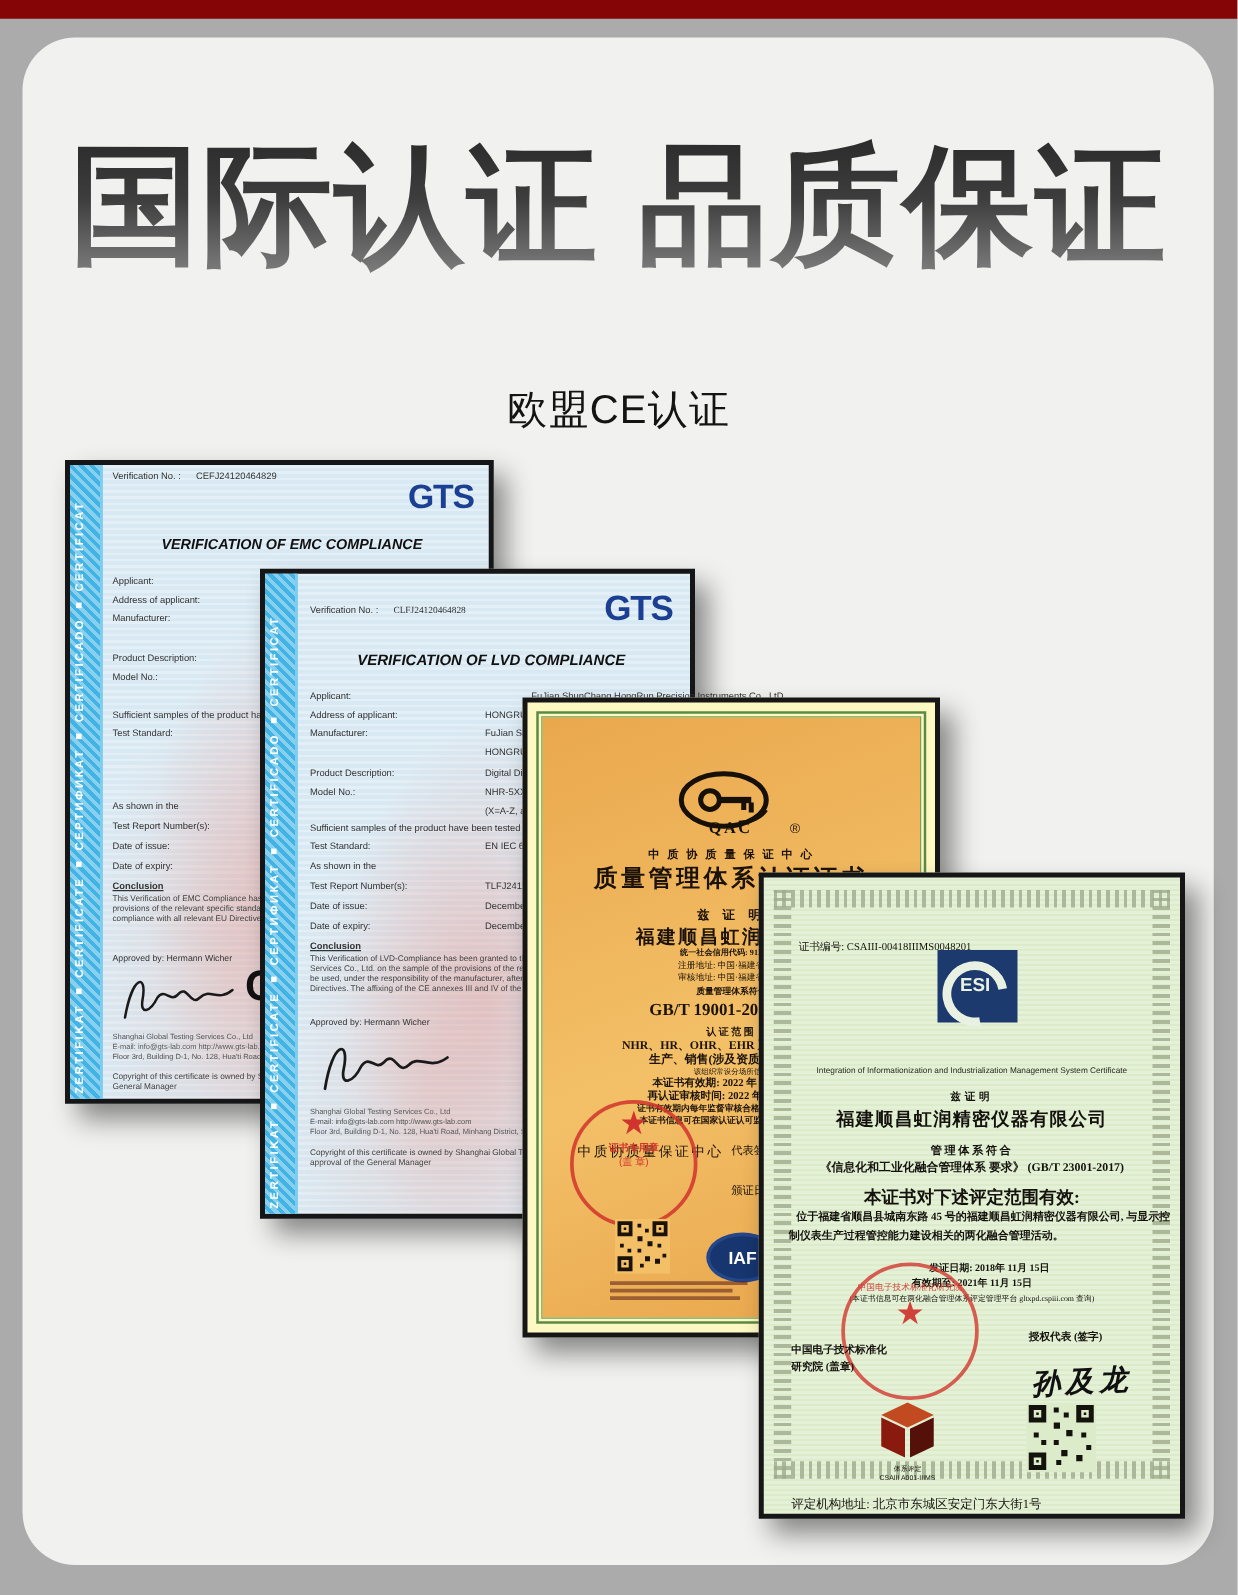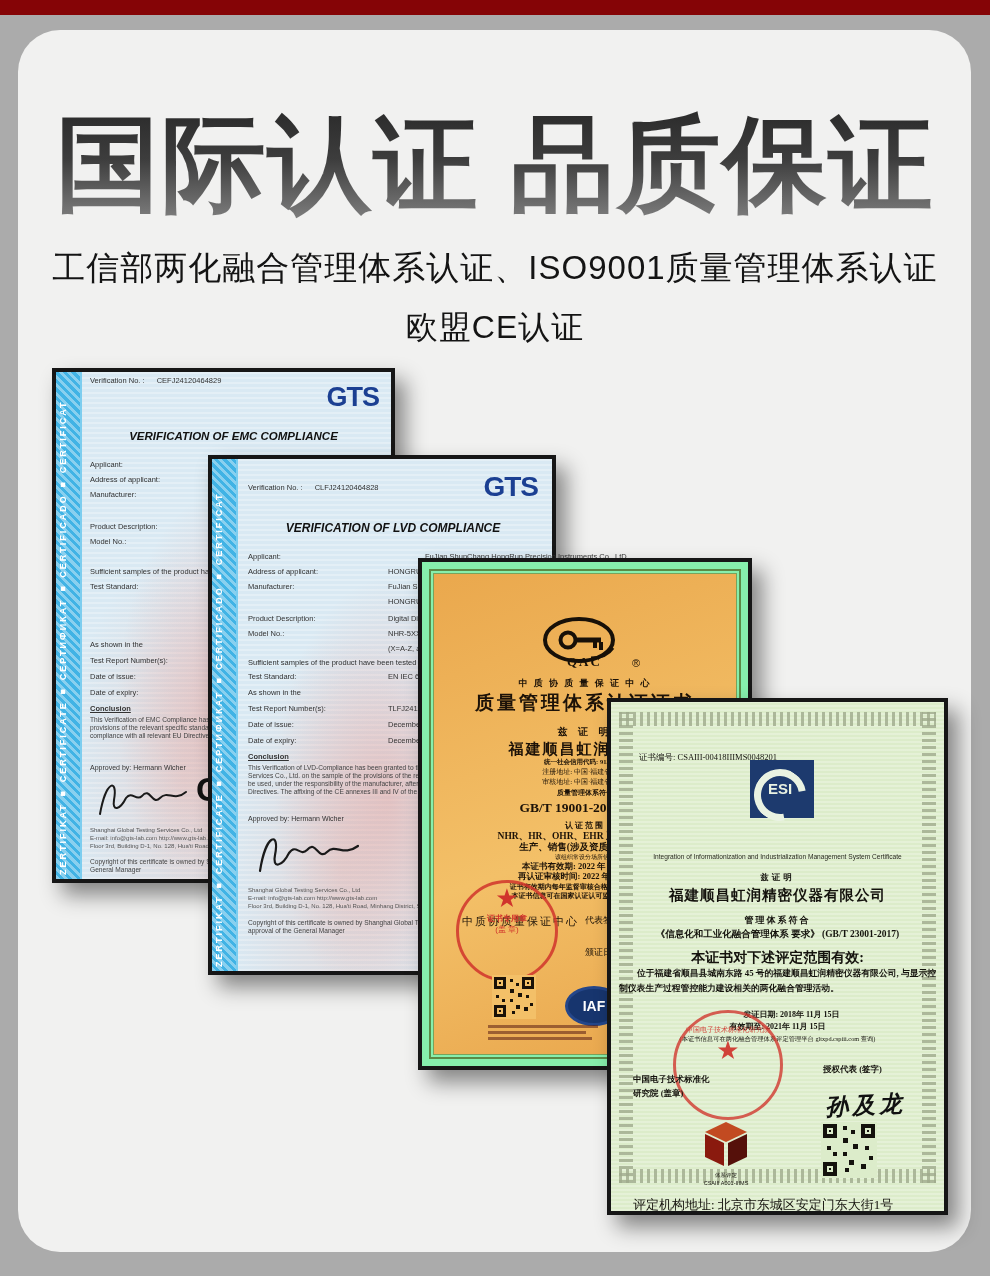--- a/index.html
+++ b/index.html
@@ -30,21 +30,21 @@
   .row{position:absolute;font-size:7.5px;color:#333;white-space:nowrap;}
   .row .fl{position:absolute;left:0;}
   .row .fv{position:absolute;}
   .smline{position:absolute;font-size:7.5px;color:#333;white-space:nowrap;}
   .concl{text-decoration:underline;font-weight:bold;}
   .para{position:absolute;font-size:6.6px;line-height:8px;color:#444;}
   .tiny{position:absolute;font-size:6px;line-height:7.5px;color:#555;white-space:nowrap;}
   .cemark{position:absolute;font-weight:bold;color:#111;font-family:"Liberation Sans",sans-serif;letter-spacing:6px;}
 
   
-  .qacwrap{background:#86efac;}
+  .qacwrap{background:#fef9c3;}
   .qacframe{position:absolute;inset:7px;border:2px solid #5c8a46;}
   .qacframe2{position:absolute;inset:11px;border:1px solid #79a35b;background:linear-gradient(160deg,#eaa84d 0%,#f3c068 55%,#e8a44a 100%);}
   .qc{position:absolute;left:14px;right:14px;text-align:center;color:#1c1208;white-space:nowrap;overflow:hidden;}
   .serif{font-family:"Liberation Serif",serif;}
   .stamp{position:absolute;border-radius:50%;border:3px solid rgba(208,52,44,0.85);color:#d0342c;text-align:center;}
   .stamp .star{font-size:26px;line-height:30px;}
   .stamp .st1{font-size:8px;font-weight:bold;}
   .stamp .st2{font-size:8px;}
   .iaf{position:absolute;background:#17356e;border-radius:50%;border:3px solid #24468a;color:#fff;display:flex;align-items:center;justify-content:center;font-weight:900;}
   .microbar{position:absolute;height:3px;background:rgba(90,30,20,0.55);}
@@ -60,21 +60,20 @@
   .sigcn{font-weight:bold;font-style:italic;font-size:23px;letter-spacing:4px;color:#111;transform:rotate(-3deg);}
 </style>
 </head>
 <body>
 
 <div class="stage">
   <div class="topbar"></div>
   <div class="card"></div>
 
   <div class="title">国际认证 品质保证</div>
-  <div class="sub1">工信部两化融合管理体系认证、ISO9001质量管理体系认证</div>
   <div class="sub2">欧盟CE认证</div>
 
   <div class="cert bluecert" style="left:52px;top:368px;width:343px;height:515px;z-index:1;">
     <div class="band">
       <div class="bandtxt">ZERTIFIKAT ■ CERTIFICATE ■ СЕРТИФИКАТ ■ CERTIFICADO ■ CERTIFICAT</div>
     </div>
     <div class="vno" style="left:34px;top:4px;">
       <span>Verification No. :</span>
       <span style="margin-left:10px;">CEFJ24120464829</span>
     </div>
@@ -150,21 +149,21 @@
     <div class="tiny" style="left:34px;top:471px;">Floor 3rd, Building D-1, No. 128, Hua'ti Road, Minhang Dis</div>
     <div class="para" style="left:34px;top:486px;width:270px;">Copyright of this certificate is owned by Shanghai G and with the prior approval of the General Manager</div>
   </div>
 
   <div class="cert bluecert" style="left:208px;top:455px;width:348px;height:520px;z-index:2;">
     <div class="band">
       <div class="bandtxt">ZERTIFIKAT ■ CERTIFICATE ■ СЕРТИФИКАТ ■ CERTIFICADO ■ CERTIFICAT</div>
     </div>
     <div class="vno" style="left:36px;top:24px;">
       <span>Verification No. :</span>
-      <span style="margin-left:10px;">CLFJ24120464828</span>
+      <span style="margin-left:10px;font-family:Liberation Serif, serif;">CLFJ24120464828</span>
     </div>
     <div class="gts" style="right:14px;top:12px;font-size:28px;">GTS</div>
     <div class="ctitle" style="left:26px;right:4px;top:62px;font-size:12px;">VERIFICATION OF LVD COMPLIANCE</div>
 
     <div class="row" style="left:36px;top:93px;">
         <span class="fl">Applicant:</span>
         <span class="fv" style="left:140px;margin-left:37px;">FuJian ShunChang HongRun Precision Instruments Co., LtD.</span>
       </div>
     <div class="row" style="left:36px;top:108px;">
         <span class="fl">Address of applicant:</span>
@@ -308,21 +307,21 @@
       <div class="cesitxt">ESI</div>
     </div>
 
     <div class="gc" style="left:0;right:0;top:151px;text-align:center;font-size:6.6px;color:#2a2a22;">Integration of Informationization and Industrialization Management System Certificate</div>
     <div class="gc serif" style="left:0;right:0;top:170px;text-align:center;font-size:8.5px;font-weight:bold;letter-spacing:3px;">兹证明</div>
     <div class="gc serif" style="left:0;right:0;top:184px;text-align:center;font-size:14.5px;font-weight:bold;letter-spacing:1px;">福建顺昌虹润精密仪器有限公司</div>
     <div class="gc serif" style="left:0;right:0;top:212px;text-align:center;font-size:9px;font-weight:bold;letter-spacing:2px;">管理体系符合</div>
     <div class="gc serif" style="left:0;right:0;top:226px;text-align:center;font-size:9.5px;font-weight:bold;">《信息化和工业化融合管理体系 要求》 (GB/T 23001-2017)</div>
     <div class="gc serif" style="left:0;right:0;top:247px;text-align:center;font-size:14px;font-weight:bold;">本证书对下述评定范围有效:</div>
     <div class="gc serif" style="left:26px;top:266px;font-size:8.8px;font-weight:bold;">位于福建省顺昌县城南东路 45 号的福建顺昌虹润精密仪器有限公司, 与显示控</div>
-    <div class="gc serif" style="left:8px;top:281px;font-size:8.8px;font-weight:bold;">制仪表生产过程管控能力建设相关的两化融合管理活动。</div>
+    <div class="gc serif" style="left:20px;top:281px;font-size:8.8px;font-weight:bold;">制仪表生产过程管控能力建设相关的两化融合管理活动。</div>
     <div class="gc serif" style="left:0;right:0;top:307px;text-align:center;font-size:8px;font-weight:bold;padding-left:28px;">发证日期: 2018年 11月 15日</div>
     <div class="gc serif" style="left:0;right:0;top:319px;text-align:center;font-size:8px;font-weight:bold;">有效期至: 2021年 11月 15日</div>
     <div class="gc serif" style="left:0;right:0;top:333px;text-align:center;font-size:6.3px;">(本证书信息可在两化融合管理体系评定管理平台 gltxpd.cspiii.com 查询)</div>
 
     <div class="stamp" style="left:62px;top:308px;width:104px;height:104px;border-width:3px;opacity:0.92;">
       <div style="font-size:7px;margin-top:12px;">中国电子技术标准化研究院</div>
       <div class="star">★</div>
     </div>
     <div class="gc serif" style="left:22px;top:372px;font-size:8.5px;font-weight:bold;">中国电子技术标准化</div>
     <div class="gc serif" style="left:22px;top:386px;font-size:8.5px;font-weight:bold;">研究院      (盖章)</div>
@@ -355,15 +354,15 @@
         <rect x="22" y="30" width="4" height="4" fill="#14120d"></rect>
         <rect x="44" y="24" width="4" height="4" fill="#14120d"></rect>
       <rect x="28" y="38" width="5" height="5" fill="#14120d"></rect>
         <rect x="40" y="42" width="5" height="5" fill="#14120d"></rect>
         <rect x="24" y="46" width="4" height="4" fill="#14120d"></rect>
       <rect x="48" y="34" width="4" height="4" fill="#14120d"></rect>
         <rect x="6" y="24" width="4" height="4" fill="#14120d"></rect>
         <rect x="12" y="30" width="4" height="4" fill="#14120d"></rect>
     </svg>
 
-    <div class="gc serif" style="left:22px;top:494px;font-size:13px;">评定机构地址: 北京市东城区安定门东大街1号</div>
+    <div class="gc serif" style="left:22px;top:494px;font-size:10px;">评定机构地址: 北京市东城区安定门东大街1号</div>
   </div>
 </div>
 
 </body></html>

